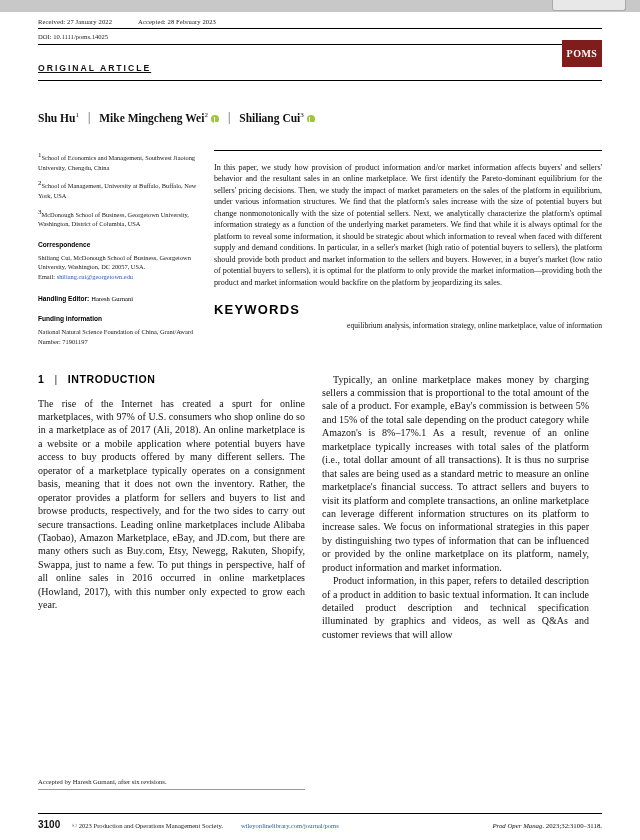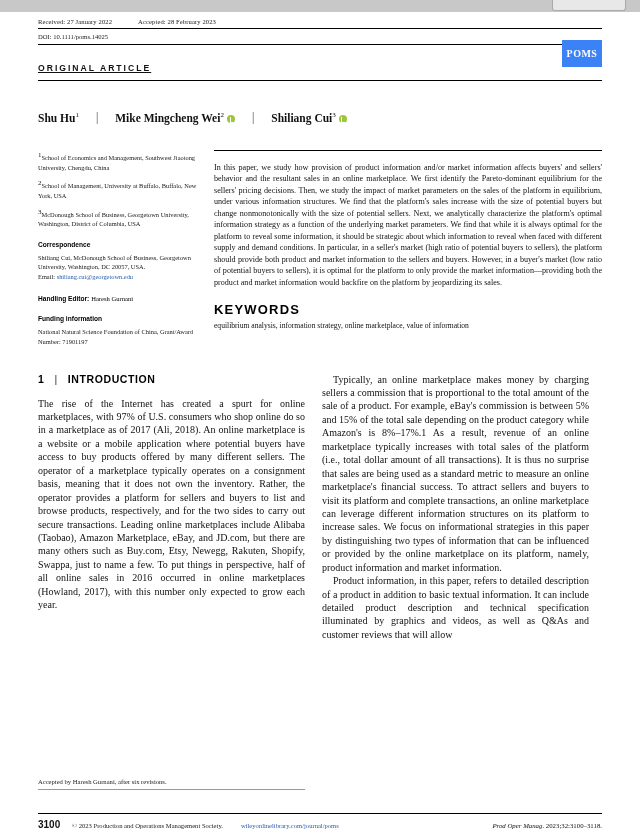--- a/index.html
+++ b/index.html
@@ -64,21 +64,21 @@
     padding-bottom: 4px;
     border-bottom: 0.8px solid #000;
   }
 
   .logo-wrap {
     position: absolute;
     right: 0;
     top: 22px;
     width: 40px;
     height: 27px;
-    background: #3b82f6;
+    background: #7f1d1d;
     color: #fff;
     font-family: "Liberation Serif", serif;
     font-weight: bold;
     font-size: 10px;
     letter-spacing: 0.5px;
     display: flex;
     align-items: center;
     justify-content: center;
   }
 
@@ -104,21 +104,21 @@
   }
 
   .authors {
     margin-top: 30px;
     font-size: 11.5px;
     font-weight: bold;
     color: #111;
     display: flex;
     align-items: center;
     flex-wrap: wrap;
-    gap: 8px;
+    gap: 0px;
   }
   .authors .bar {
     display: inline-block;
     font-weight: normal;
     color: #444;
     padding: 0 9px;
   }
   .sup {
     font-size: 7px;
     vertical-align: super;
@@ -201,20 +201,21 @@
     font-size: 13px;
     letter-spacing: 1.2px;
     margin-top: 14px;
     color: #000;
   }
   .kw-body {
     font-size: 7.6px;
     line-height: 1.4;
     margin-top: 4px;
     color: #111;
+    text-align: right;
   }
 
   
   .sect {
     margin-top: 26px;
     display: flex;
     gap: 17px;
   }
   .bcol {
     width: 267px;

